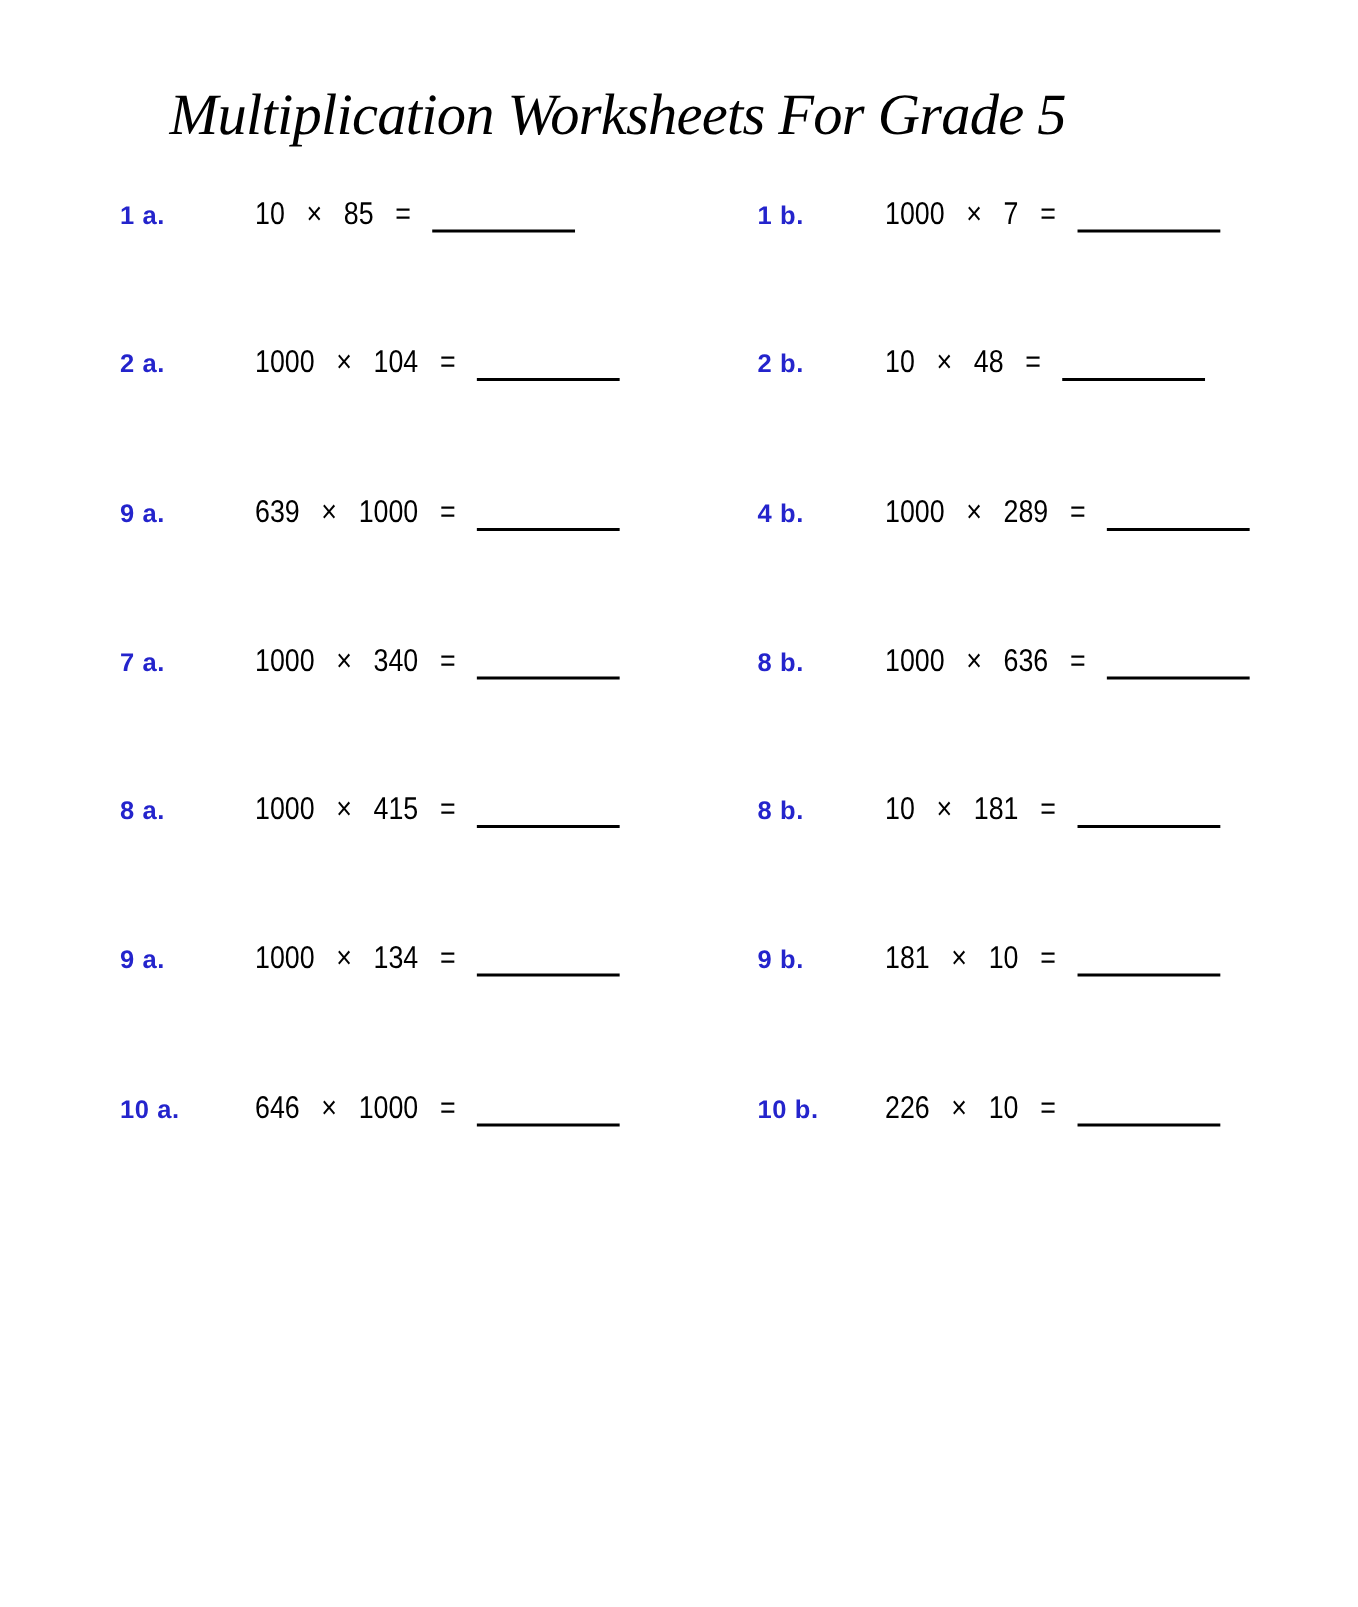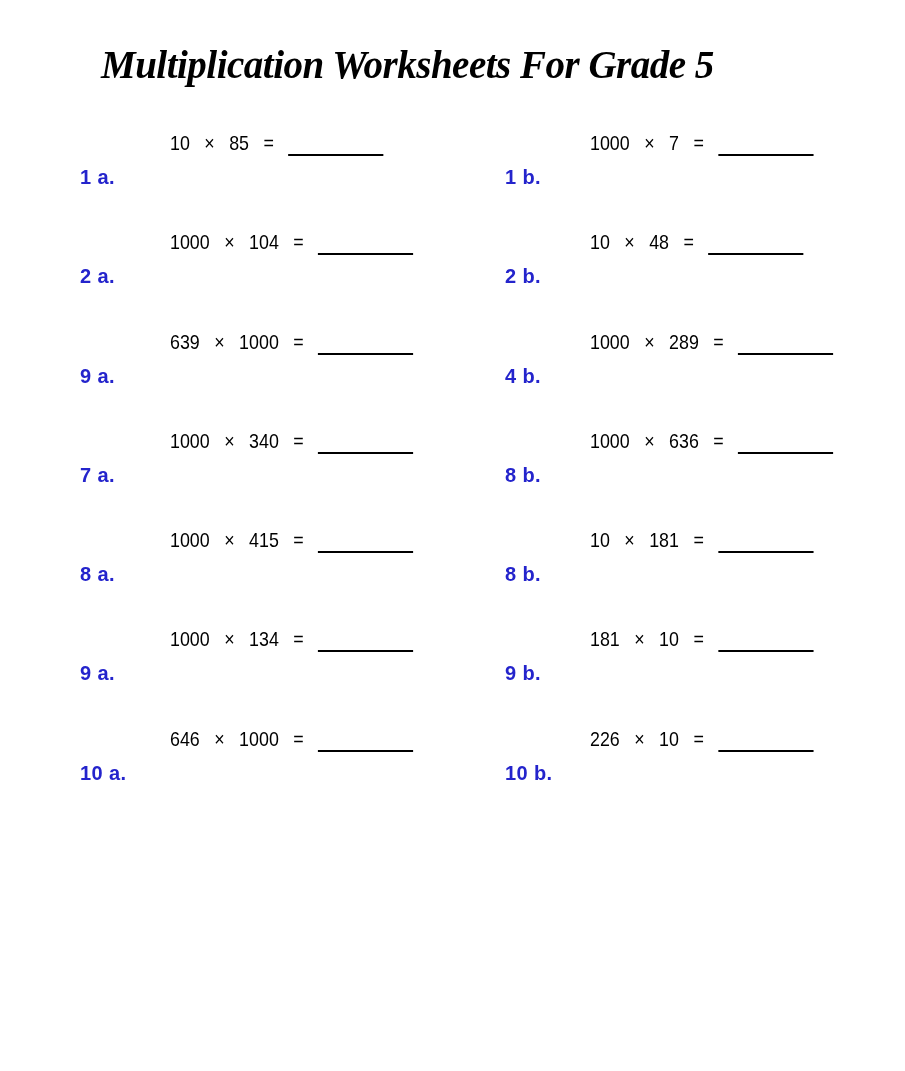--- a/index.html
+++ b/index.html
@@ -13,48 +13,47 @@
     height: 1071px;
     background: var(--bg, #ffffff);
     overflow: hidden;
     font-family: "Liberation Sans", sans-serif;
     color: var(--text-color, #000000);
   }
   .title {
     position: absolute;
     left: 101px;
     top: 42px;
-    margin: 0;
+    margin: 12px;
     font-family: "Liberation Serif", serif;
     font-style: italic;
-    font-weight: bold;
+    font-weight: normal;
     font-size: 39px;
     letter-spacing: -0.5px;
     white-space: nowrap;
     color: var(--text-color, #000000);
   }
   .rows {
     position: absolute;
     left: 0;
     top: 131px;
     width: 100%;
   }
   .row {
     position: relative;
     height: 99.3px;
   }
   .label {
     position: absolute;
     top: 3px;
-    font-size: 20px;
+    font-size: 17px;
     font-weight: bold;
     letter-spacing: 0.4px;
     color: var(--label-blue, #2424cc);
     white-space: nowrap;
-    margin-top: 32px;
   }
   .label-a { left: 80px; }
   .label-b { left: 505px; }
   .prob {
     position: absolute;
     top: 0;
     font-size: 21px;
     white-space: nowrap;
     transform: scaleX(0.85);
     transform-origin: 0 0;

